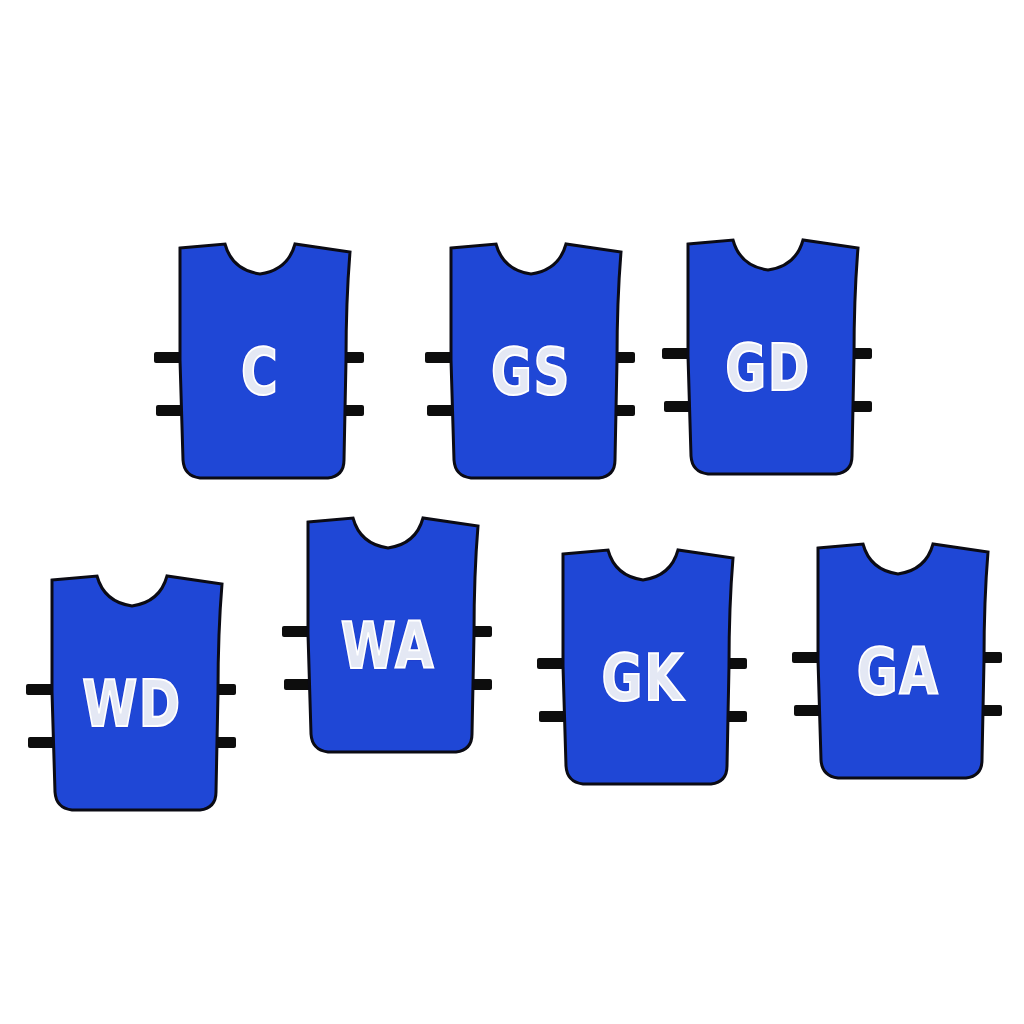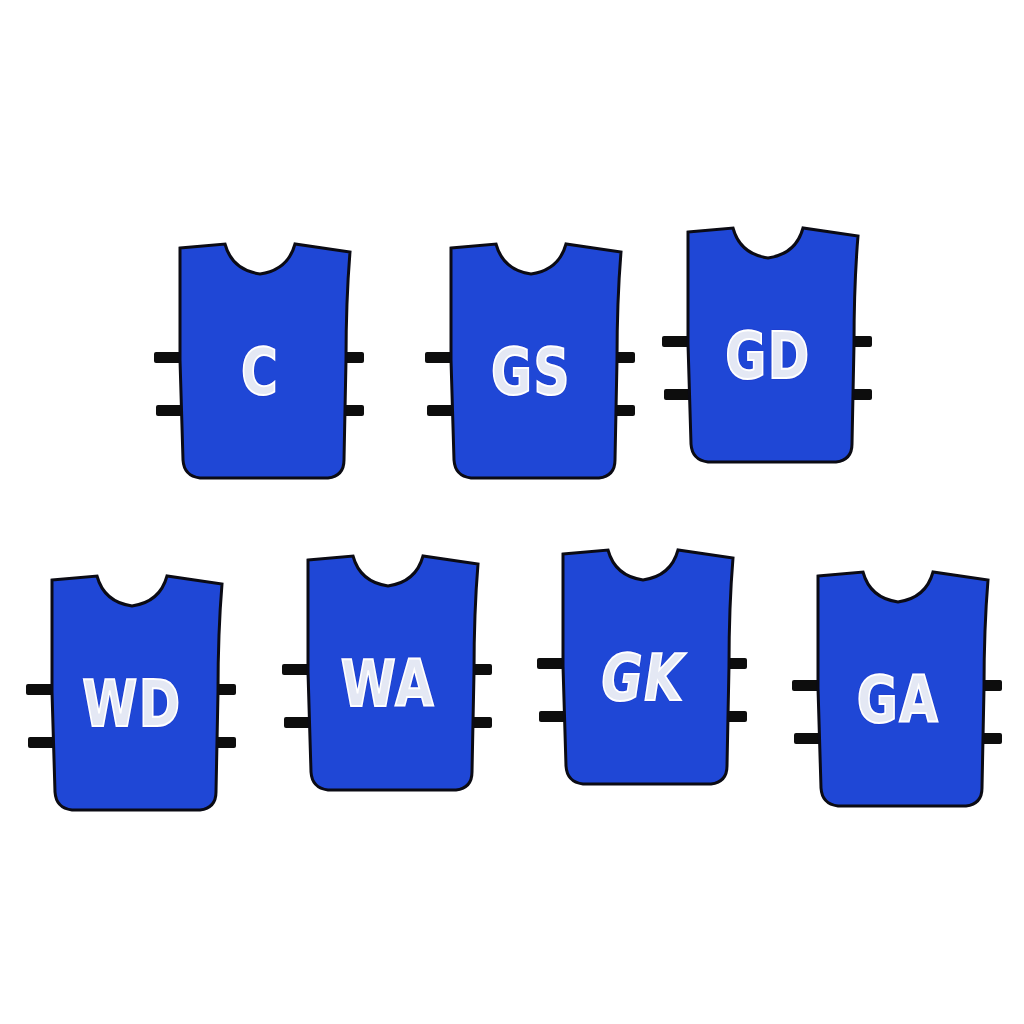--- a/index.html
+++ b/index.html
@@ -36,21 +36,21 @@
       <rect x="4" y="112" width="34" height="11" rx="2" fill="#0d0d0d"></rect>
       <rect x="6" y="165" width="32" height="11" rx="2" fill="#0d0d0d"></rect>
       <rect x="182" y="112" width="32" height="11" rx="2" fill="#0d0d0d"></rect>
       <rect x="184" y="165" width="30" height="11" rx="2" fill="#0d0d0d"></rect>
       <path d="M30 8 L75 4 Q82 30 110 34 Q138 30 145 4 L200 12
                Q196 60 196 120 L194 220 Q194 236 178 238
                L50 238 Q34 236 33 220 L30 120 Q30 60 30 8 Z" fill="#1f47d6" stroke="#0b0b14" stroke-width="3"></path>
     </svg>
     <div class="bib-label">GS</div>
   </div>
-    <div class="bib" style="left: 658px; top: 224px;">
+    <div class="bib" style="left: 658px; top: 236px;">
     <svg width="220" height="250" viewBox="0 0 220 250">
       <rect x="4" y="112" width="34" height="11" rx="2" fill="#0d0d0d"></rect>
       <rect x="6" y="165" width="32" height="11" rx="2" fill="#0d0d0d"></rect>
       <rect x="182" y="112" width="32" height="11" rx="2" fill="#0d0d0d"></rect>
       <rect x="184" y="165" width="30" height="11" rx="2" fill="#0d0d0d"></rect>
       <path d="M30 8 L75 4 Q82 30 110 34 Q138 30 145 4 L200 12
                Q196 60 196 120 L194 220 Q194 236 178 238
                L50 238 Q34 236 33 220 L30 120 Q30 60 30 8 Z" fill="#1f47d6" stroke="#0b0b14" stroke-width="3"></path>
     </svg>
     <div class="bib-label">GD</div>
@@ -60,45 +60,45 @@
       <rect x="4" y="112" width="34" height="11" rx="2" fill="#0d0d0d"></rect>
       <rect x="6" y="165" width="32" height="11" rx="2" fill="#0d0d0d"></rect>
       <rect x="182" y="112" width="32" height="11" rx="2" fill="#0d0d0d"></rect>
       <rect x="184" y="165" width="30" height="11" rx="2" fill="#0d0d0d"></rect>
       <path d="M30 8 L75 4 Q82 30 110 34 Q138 30 145 4 L200 12
                Q196 60 196 120 L194 220 Q194 236 178 238
                L50 238 Q34 236 33 220 L30 120 Q30 60 30 8 Z" fill="#1f47d6" stroke="#0b0b14" stroke-width="3"></path>
     </svg>
     <div class="bib-label">WD</div>
   </div>
-    <div class="bib" style="left: 278px; top: 552px;">
+    <div class="bib" style="left: 278px; top: 514px;">
     <svg width="220" height="250" viewBox="0 0 220 250">
       <rect x="4" y="112" width="34" height="11" rx="2" fill="#0d0d0d"></rect>
       <rect x="6" y="165" width="32" height="11" rx="2" fill="#0d0d0d"></rect>
       <rect x="182" y="112" width="32" height="11" rx="2" fill="#0d0d0d"></rect>
       <rect x="184" y="165" width="30" height="11" rx="2" fill="#0d0d0d"></rect>
       <path d="M30 8 L75 4 Q82 30 110 34 Q138 30 145 4 L200 12
                Q196 60 196 120 L194 220 Q194 236 178 238
                L50 238 Q34 236 33 220 L30 120 Q30 60 30 8 Z" fill="#1f47d6" stroke="#0b0b14" stroke-width="3"></path>
     </svg>
     <div class="bib-label">WA</div>
   </div>
-    <div class="bib" style="left: 533px; top: 546px; font-style: italic;">
+    <div class="bib" style="left: 533px; top: 546px;">
     <svg width="220" height="250" viewBox="0 0 220 250">
       <rect x="4" y="112" width="34" height="11" rx="2" fill="#0d0d0d"></rect>
       <rect x="6" y="165" width="32" height="11" rx="2" fill="#0d0d0d"></rect>
       <rect x="182" y="112" width="32" height="11" rx="2" fill="#0d0d0d"></rect>
       <rect x="184" y="165" width="30" height="11" rx="2" fill="#0d0d0d"></rect>
       <path d="M30 8 L75 4 Q82 30 110 34 Q138 30 145 4 L200 12
                Q196 60 196 120 L194 220 Q194 236 178 238
                L50 238 Q34 236 33 220 L30 120 Q30 60 30 8 Z" fill="#1f47d6" stroke="#0b0b14" stroke-width="3"></path>
     </svg>
     <div class="bib-label">GK</div>
   </div>
-    <div class="bib" style="left: 788px; top: 568px;">
+    <div class="bib" style="left: 788px; top: 540px;">
     <svg width="220" height="250" viewBox="0 0 220 250">
       <rect x="4" y="112" width="34" height="11" rx="2" fill="#0d0d0d"></rect>
       <rect x="6" y="165" width="32" height="11" rx="2" fill="#0d0d0d"></rect>
       <rect x="182" y="112" width="32" height="11" rx="2" fill="#0d0d0d"></rect>
       <rect x="184" y="165" width="30" height="11" rx="2" fill="#0d0d0d"></rect>
       <path d="M30 8 L75 4 Q82 30 110 34 Q138 30 145 4 L200 12
                Q196 60 196 120 L194 220 Q194 236 178 238
                L50 238 Q34 236 33 220 L30 120 Q30 60 30 8 Z" fill="#1f47d6" stroke="#0b0b14" stroke-width="3"></path>
     </svg>
     <div class="bib-label">GA</div>

